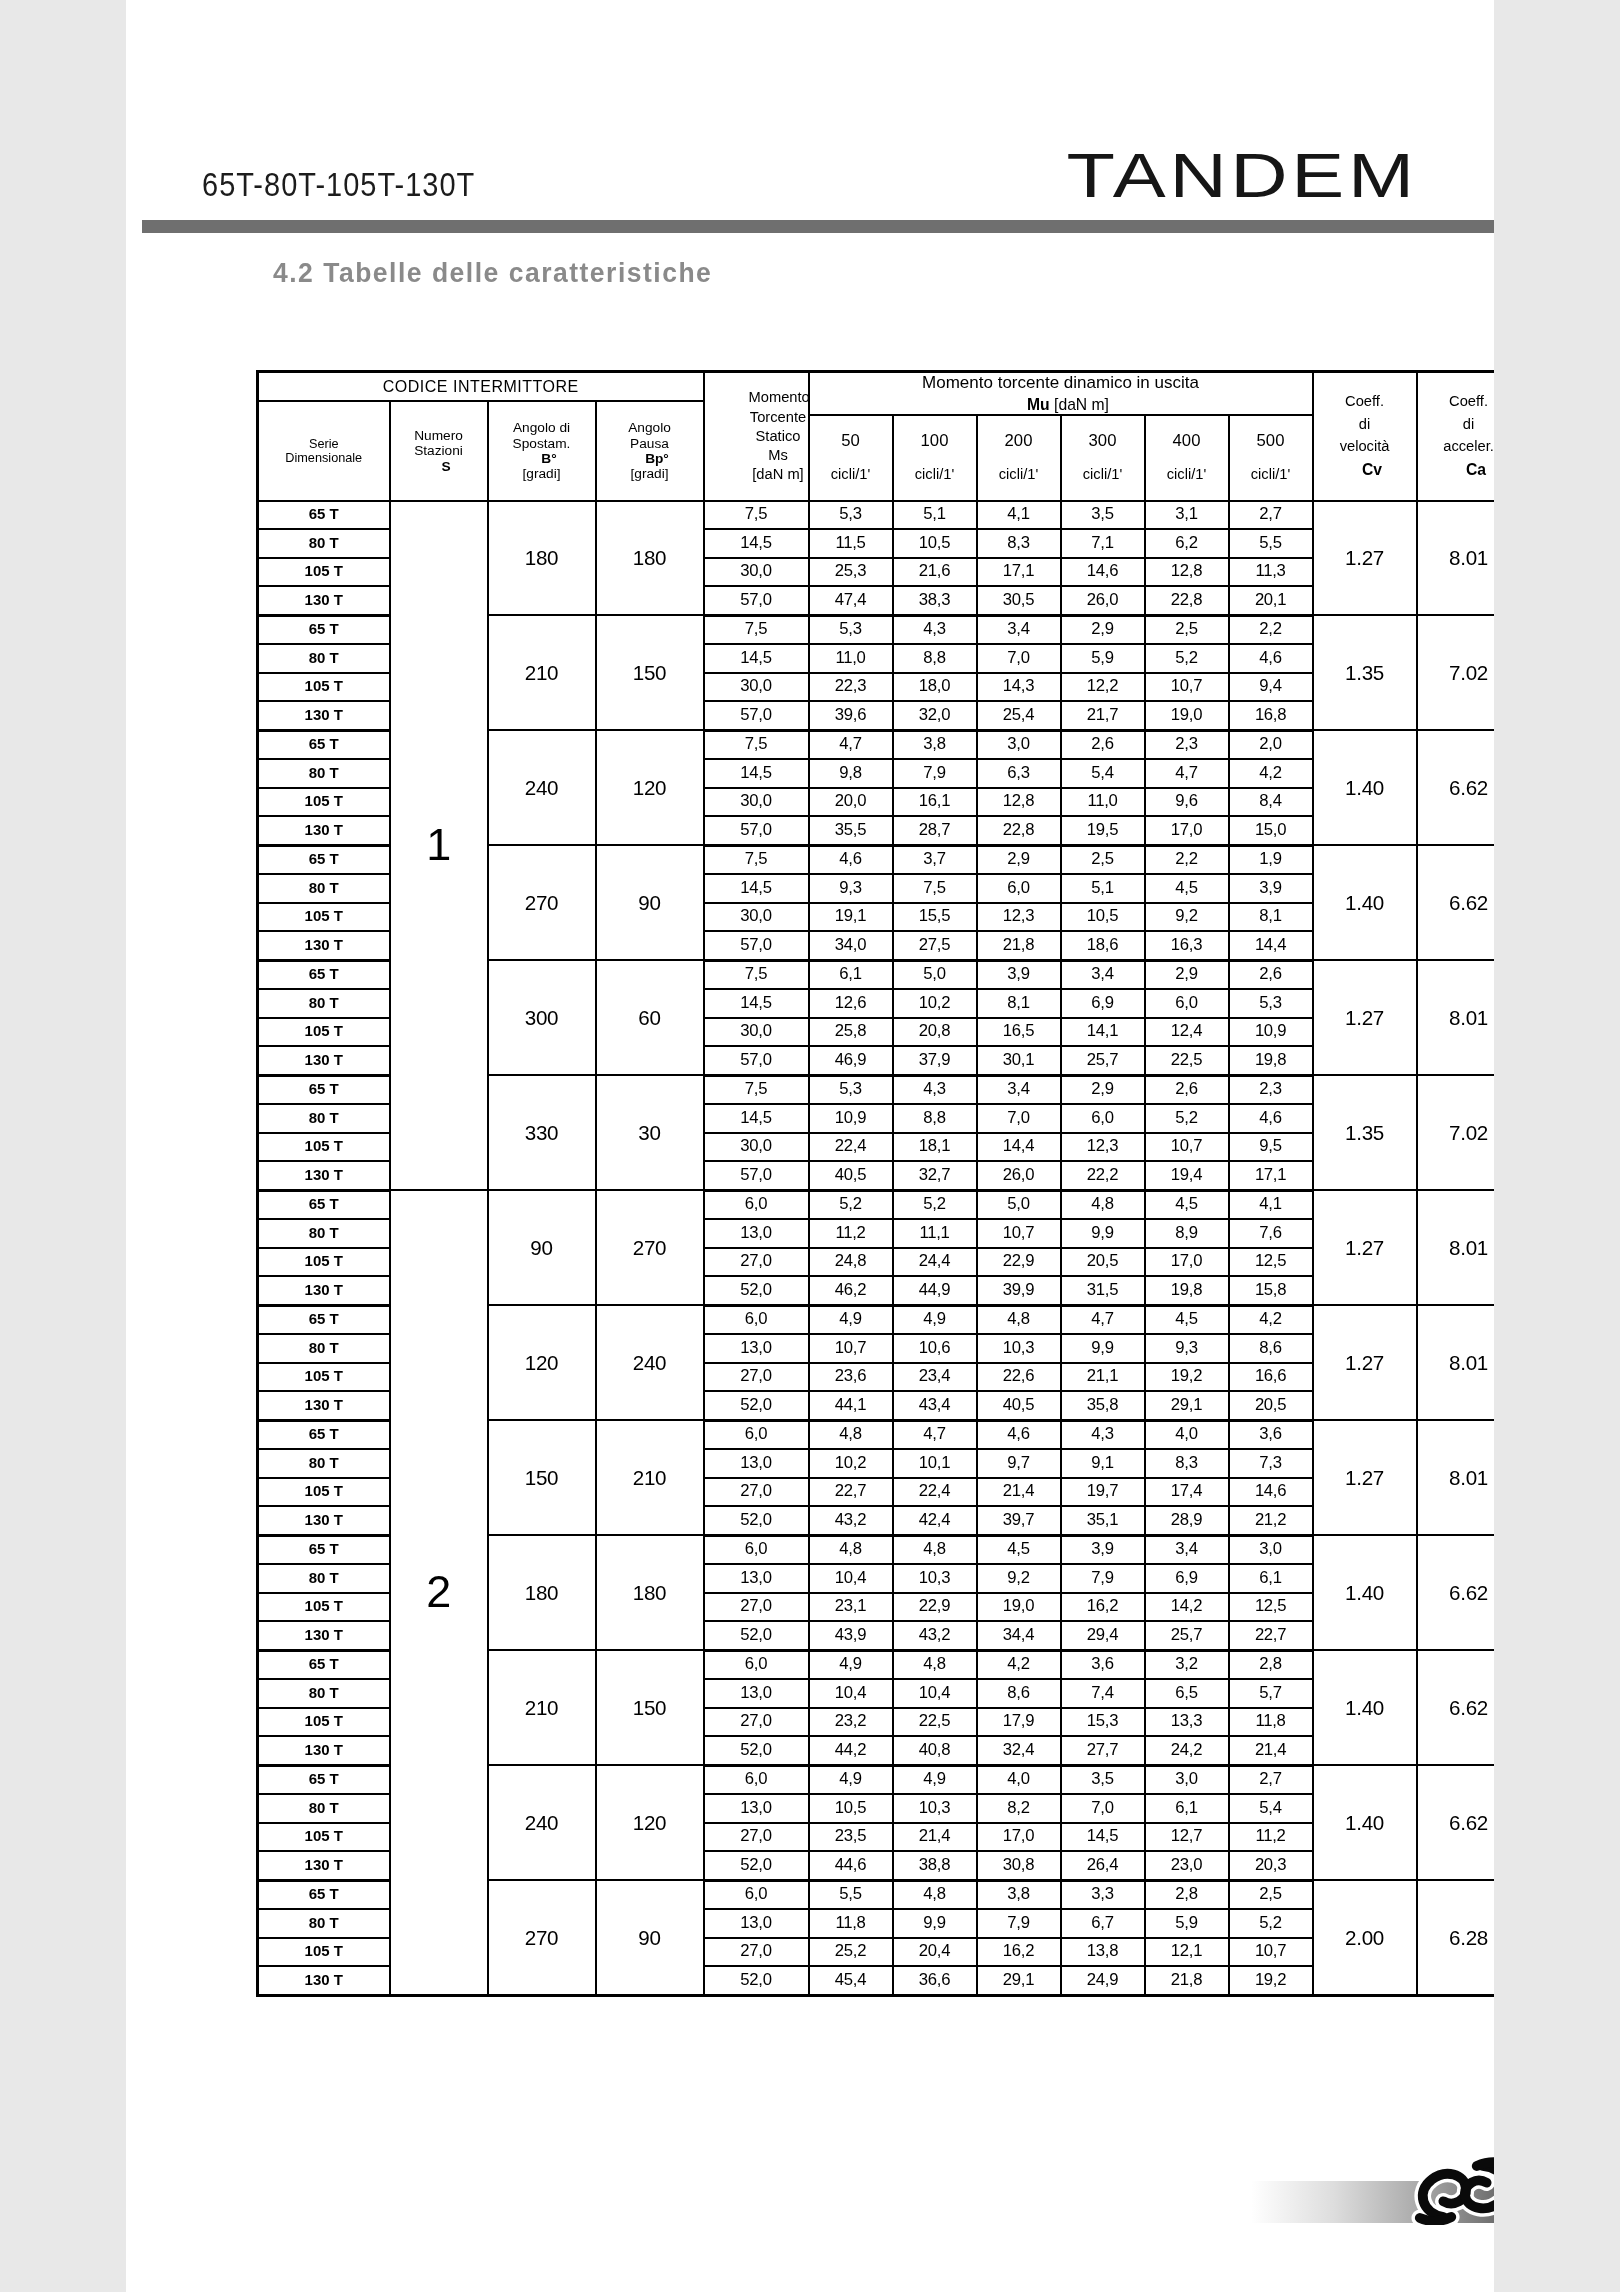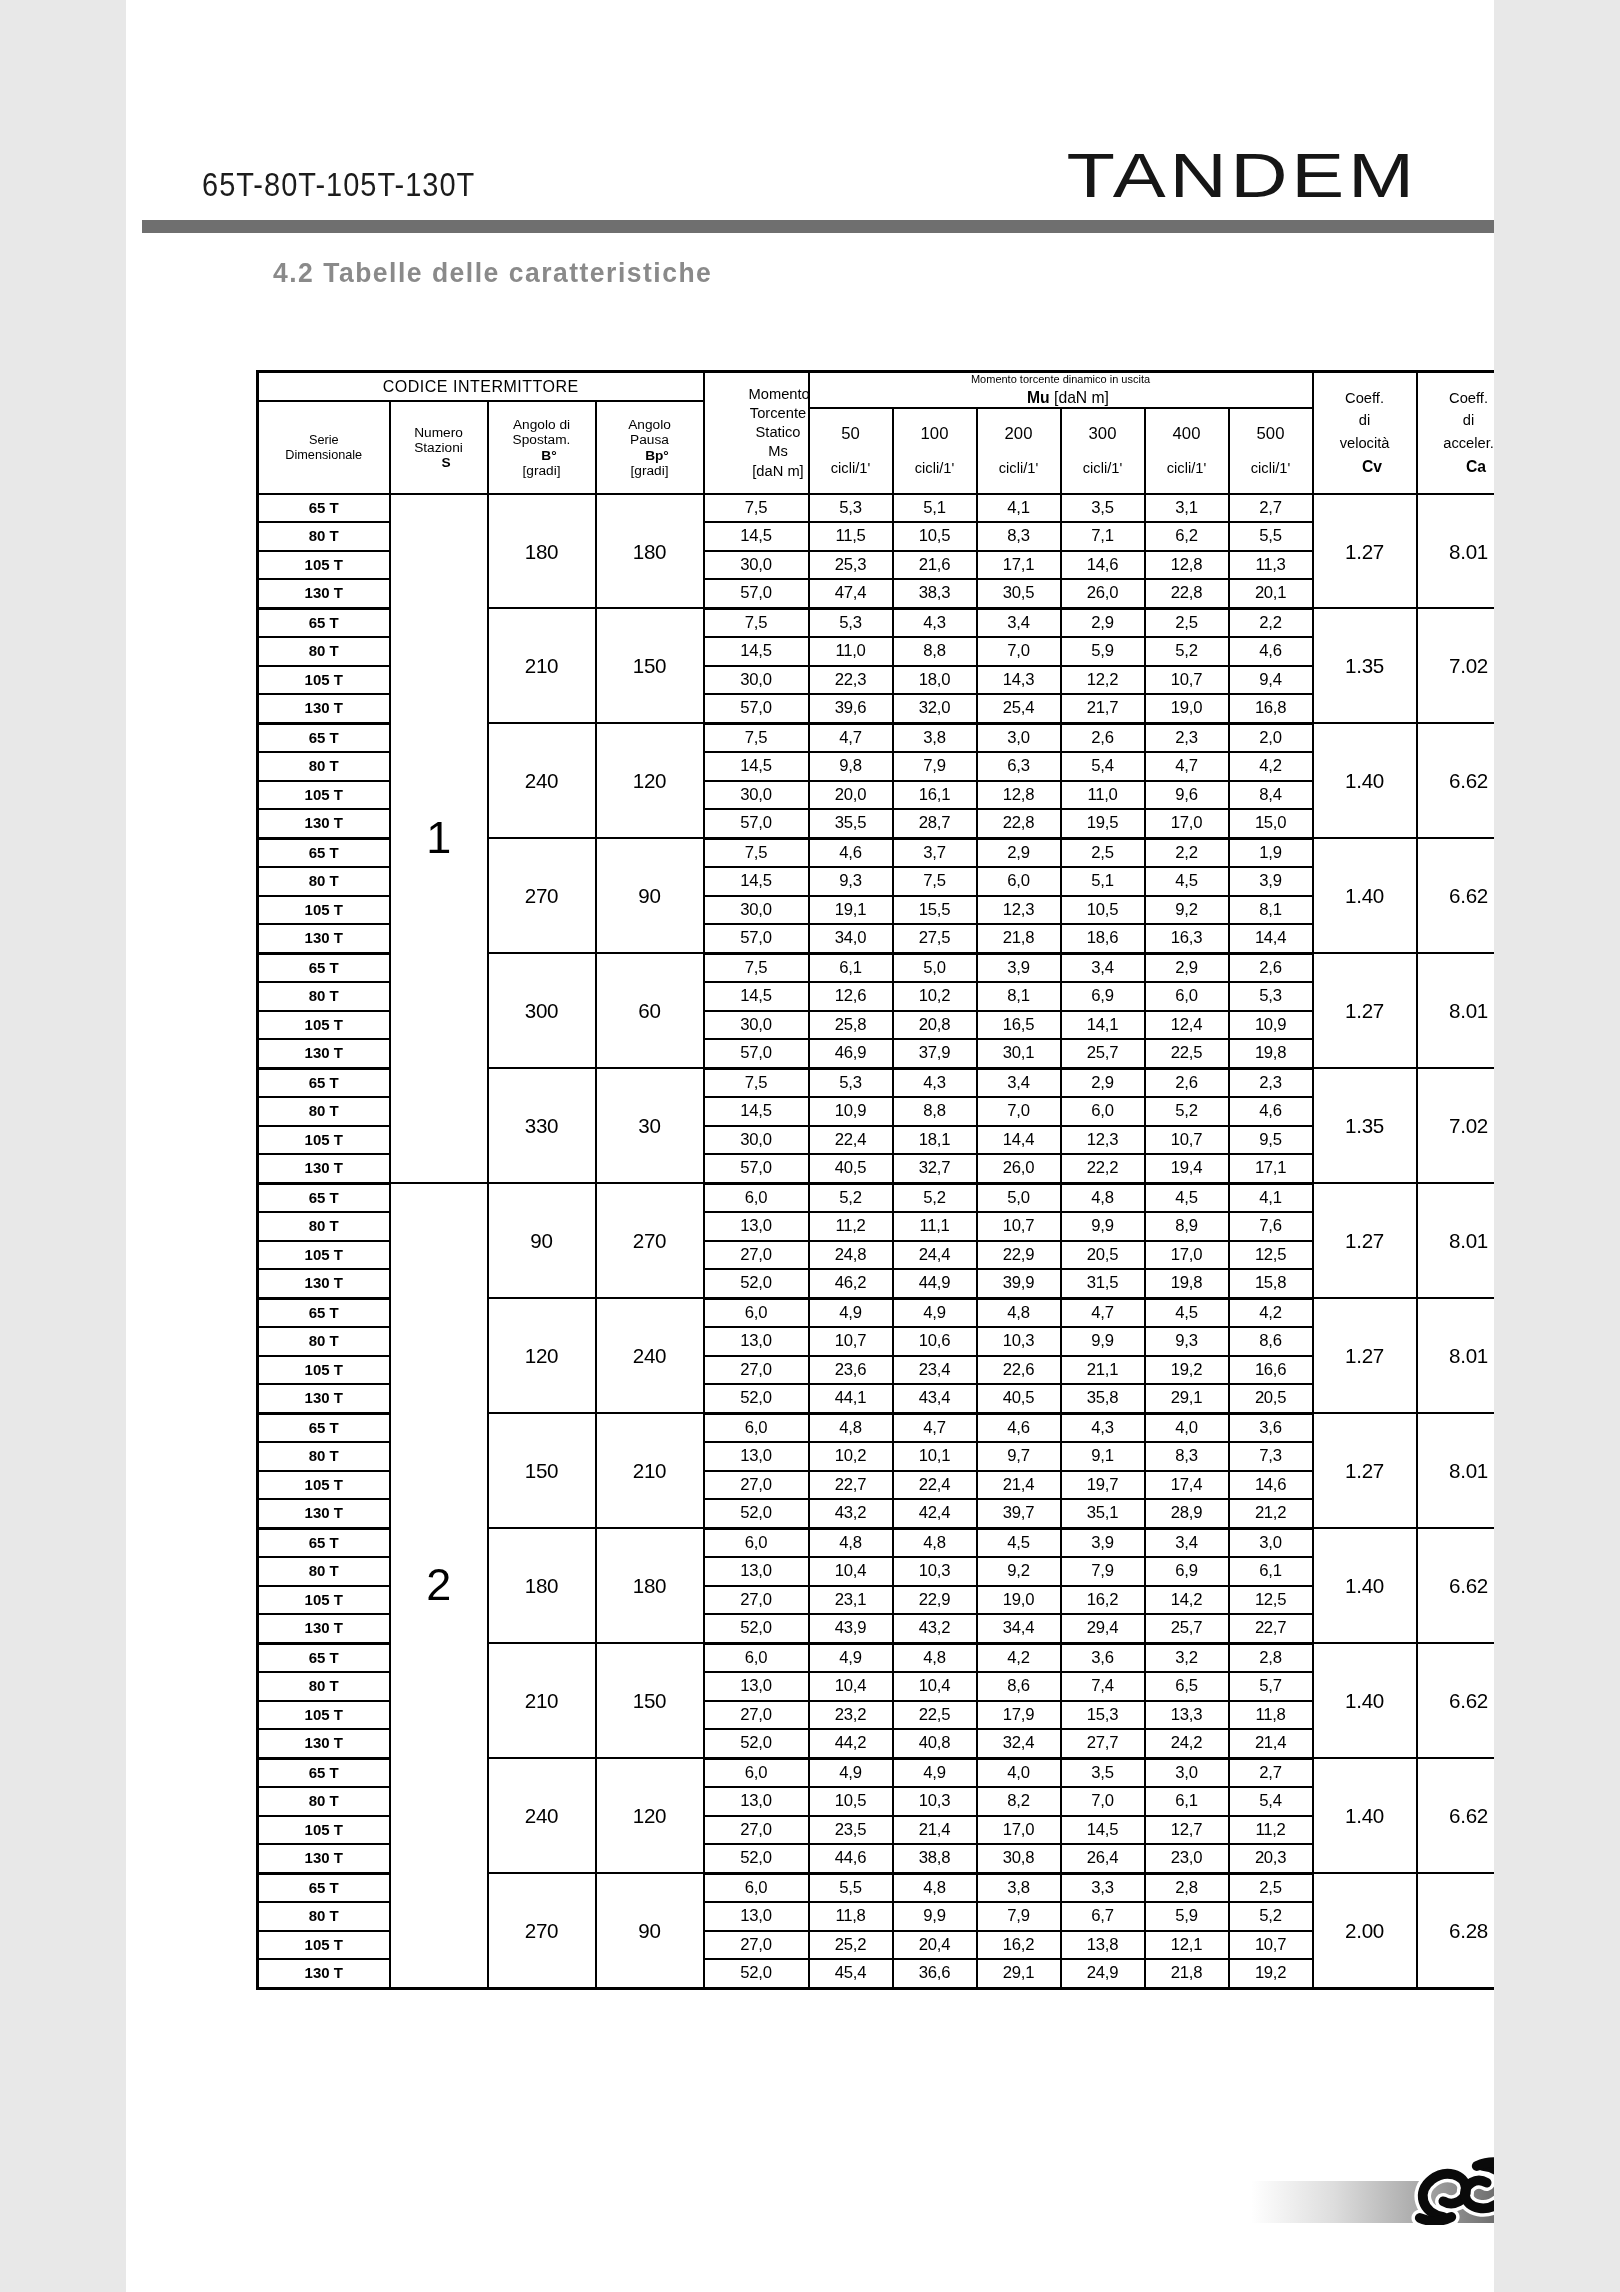--- a/index.html
+++ b/index.html
@@ -24,21 +24,21 @@
   tr.rA th{height:27.4px;}
   tr.rB th{height:28px;}
   tr.rC th{height:84px;}
   th.cod{font-size:16px;letter-spacing:0.5px;border-bottom-width:2.9px;}
   th.dinamico{border-bottom-width:2.9px;}
   th.hdr-bottom{border-bottom-width:3.9px;}
   .ln{display:block;font-size:13.7px;}
   .b{font-weight:bold;padding-left:15px;}
   th.serieh .ln{font-size:12.7px;}
   th.statico .ln{font-size:14.7px;line-height:1.3;padding-left:44px;}
-  th.dinamico .l1{display:block;font-size:11px;margin-bottom:3.9px;}
+  th.dinamico .l1{display:block;font-size:17px;margin-bottom:3.9px;}
   th.dinamico .l2{display:block;font-size:15.7px;}
   th.cicli .num{display:block;font-size:16.7px;margin-bottom:15.7px;text-align:center;}
   th.cicli .unit{display:block;font-size:14.7px;}
   th.coeffh .ln{font-size:14.7px;line-height:1.55;}
   th.coeffh .sym{display:block;font-size:15.7px;line-height:1.55;}
 
   tbody td{height:26.5px;font-size:16.7px;letter-spacing:-0.3px;}
   td.serie{font-size:15px;font-weight:bold;letter-spacing:0;}
   td.stazioni{font-size:45px;}
   td.angolo{font-size:20.6px;}

